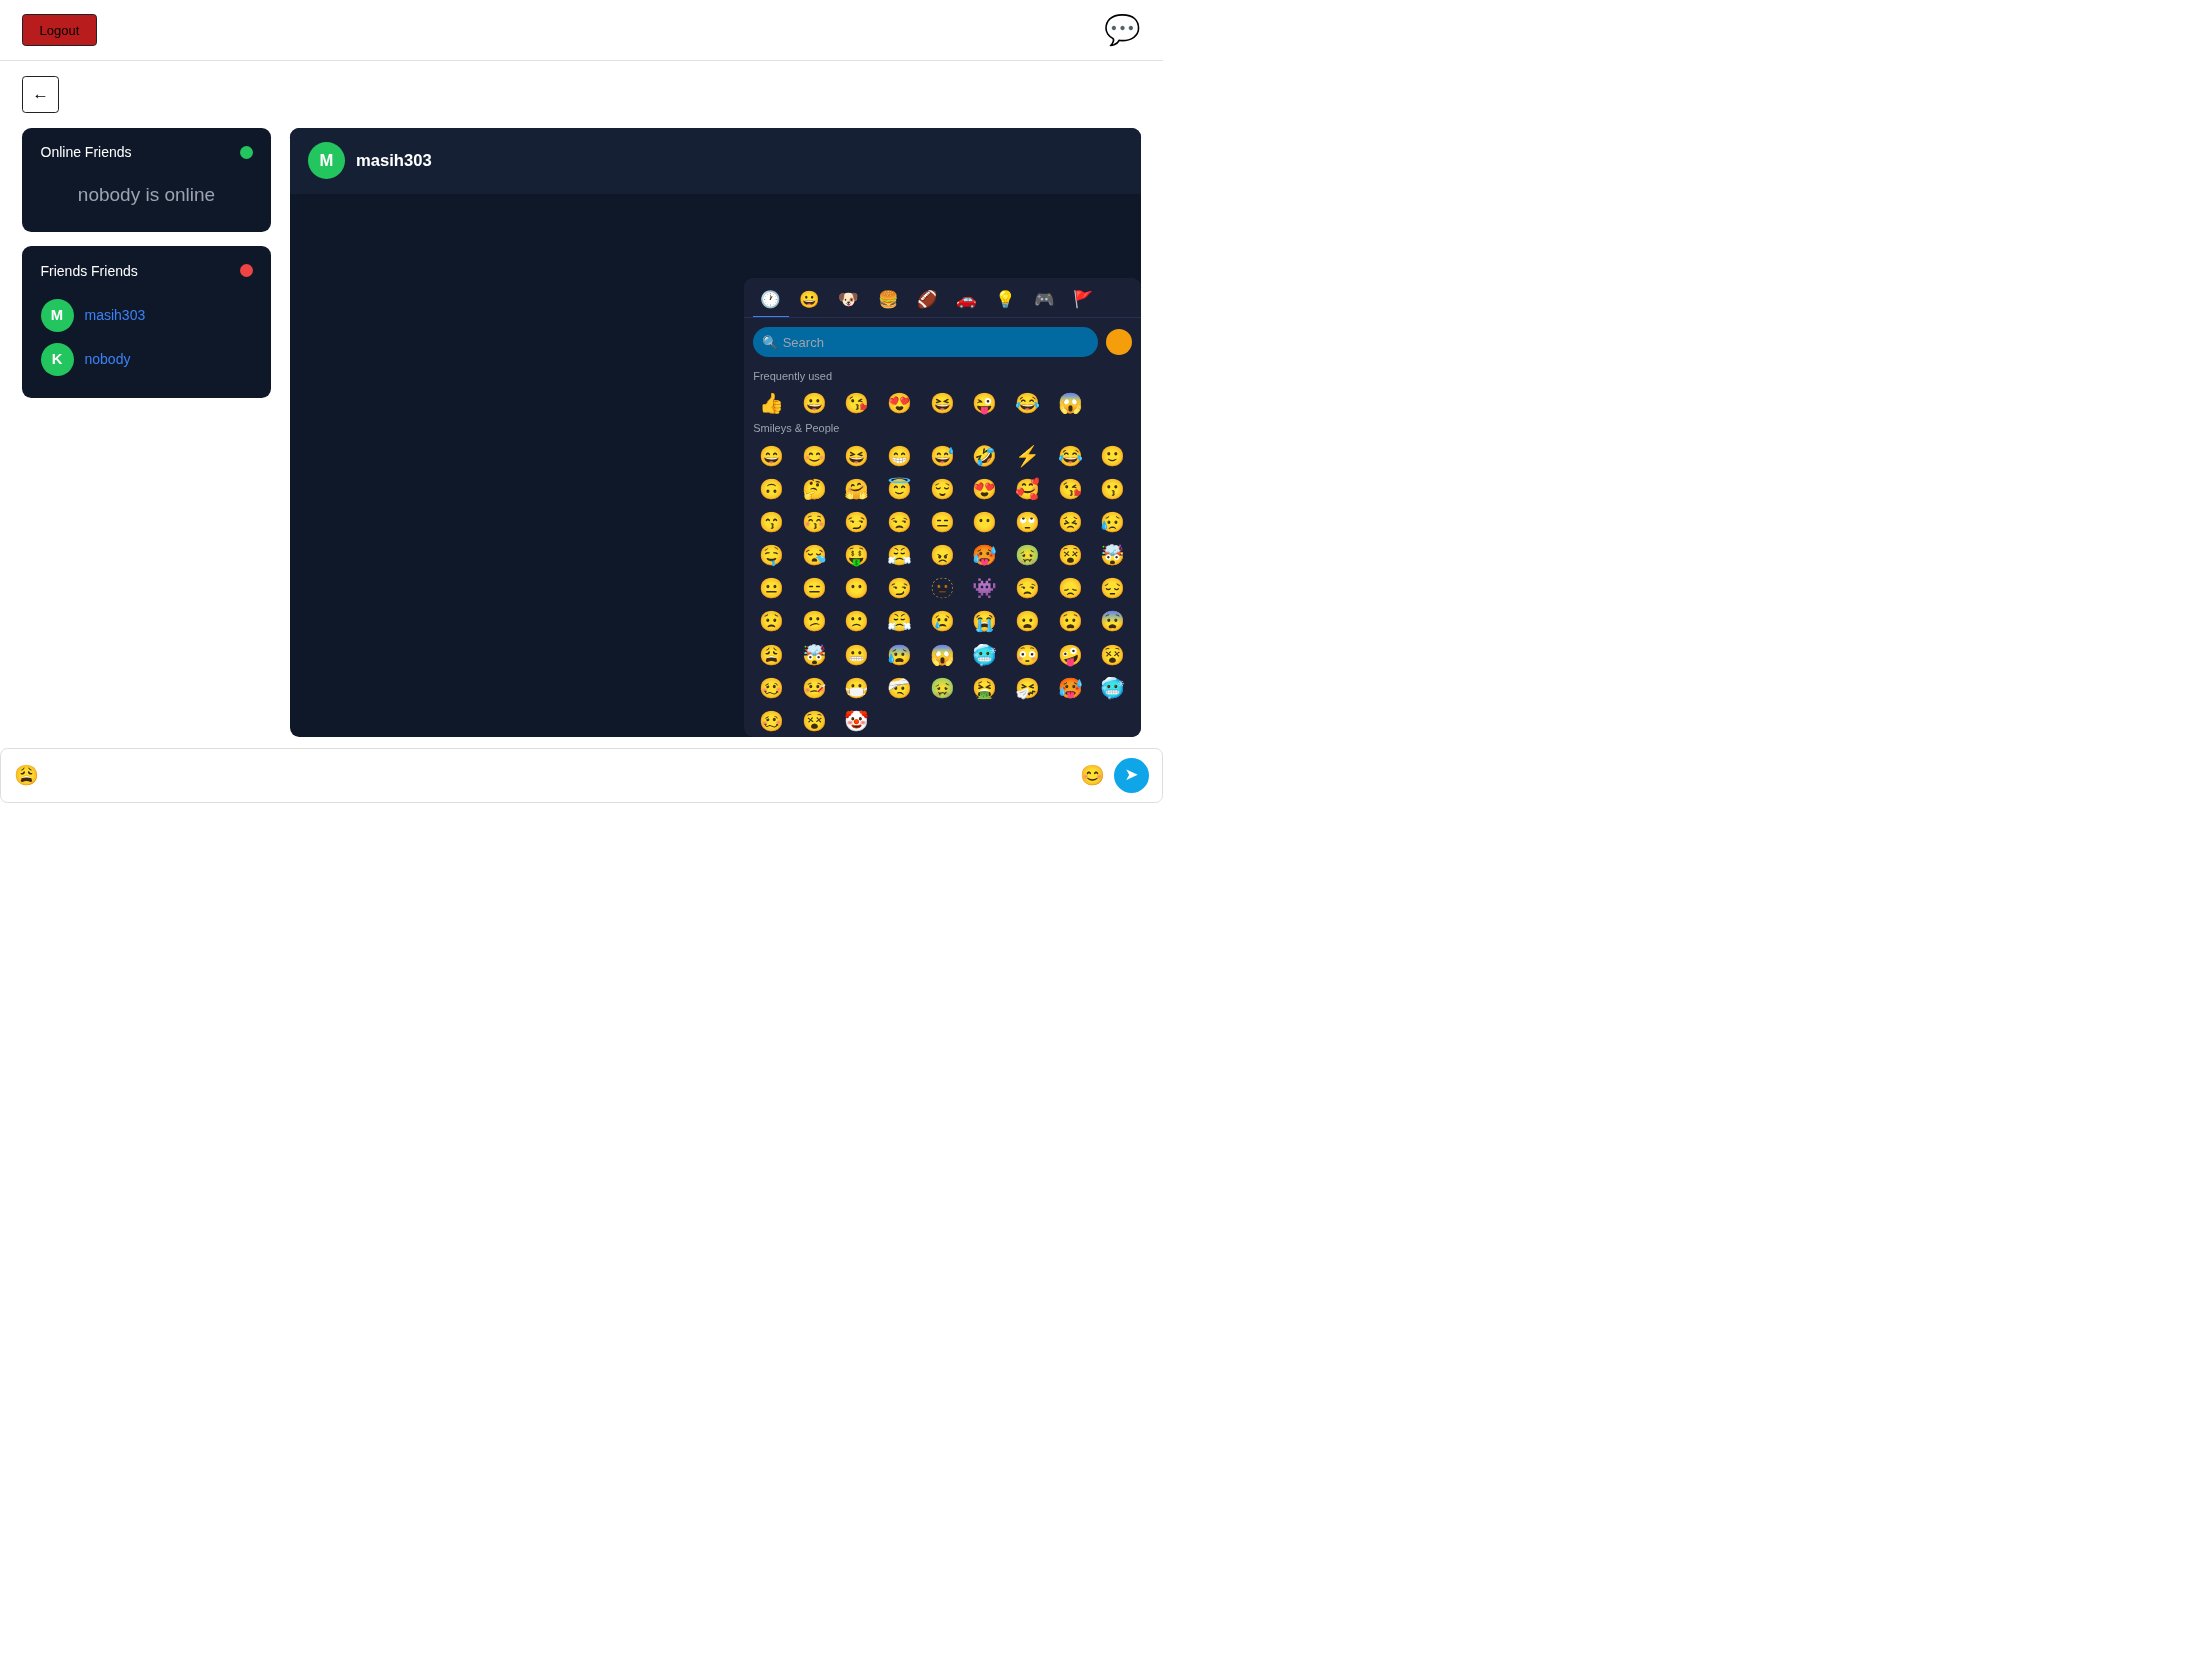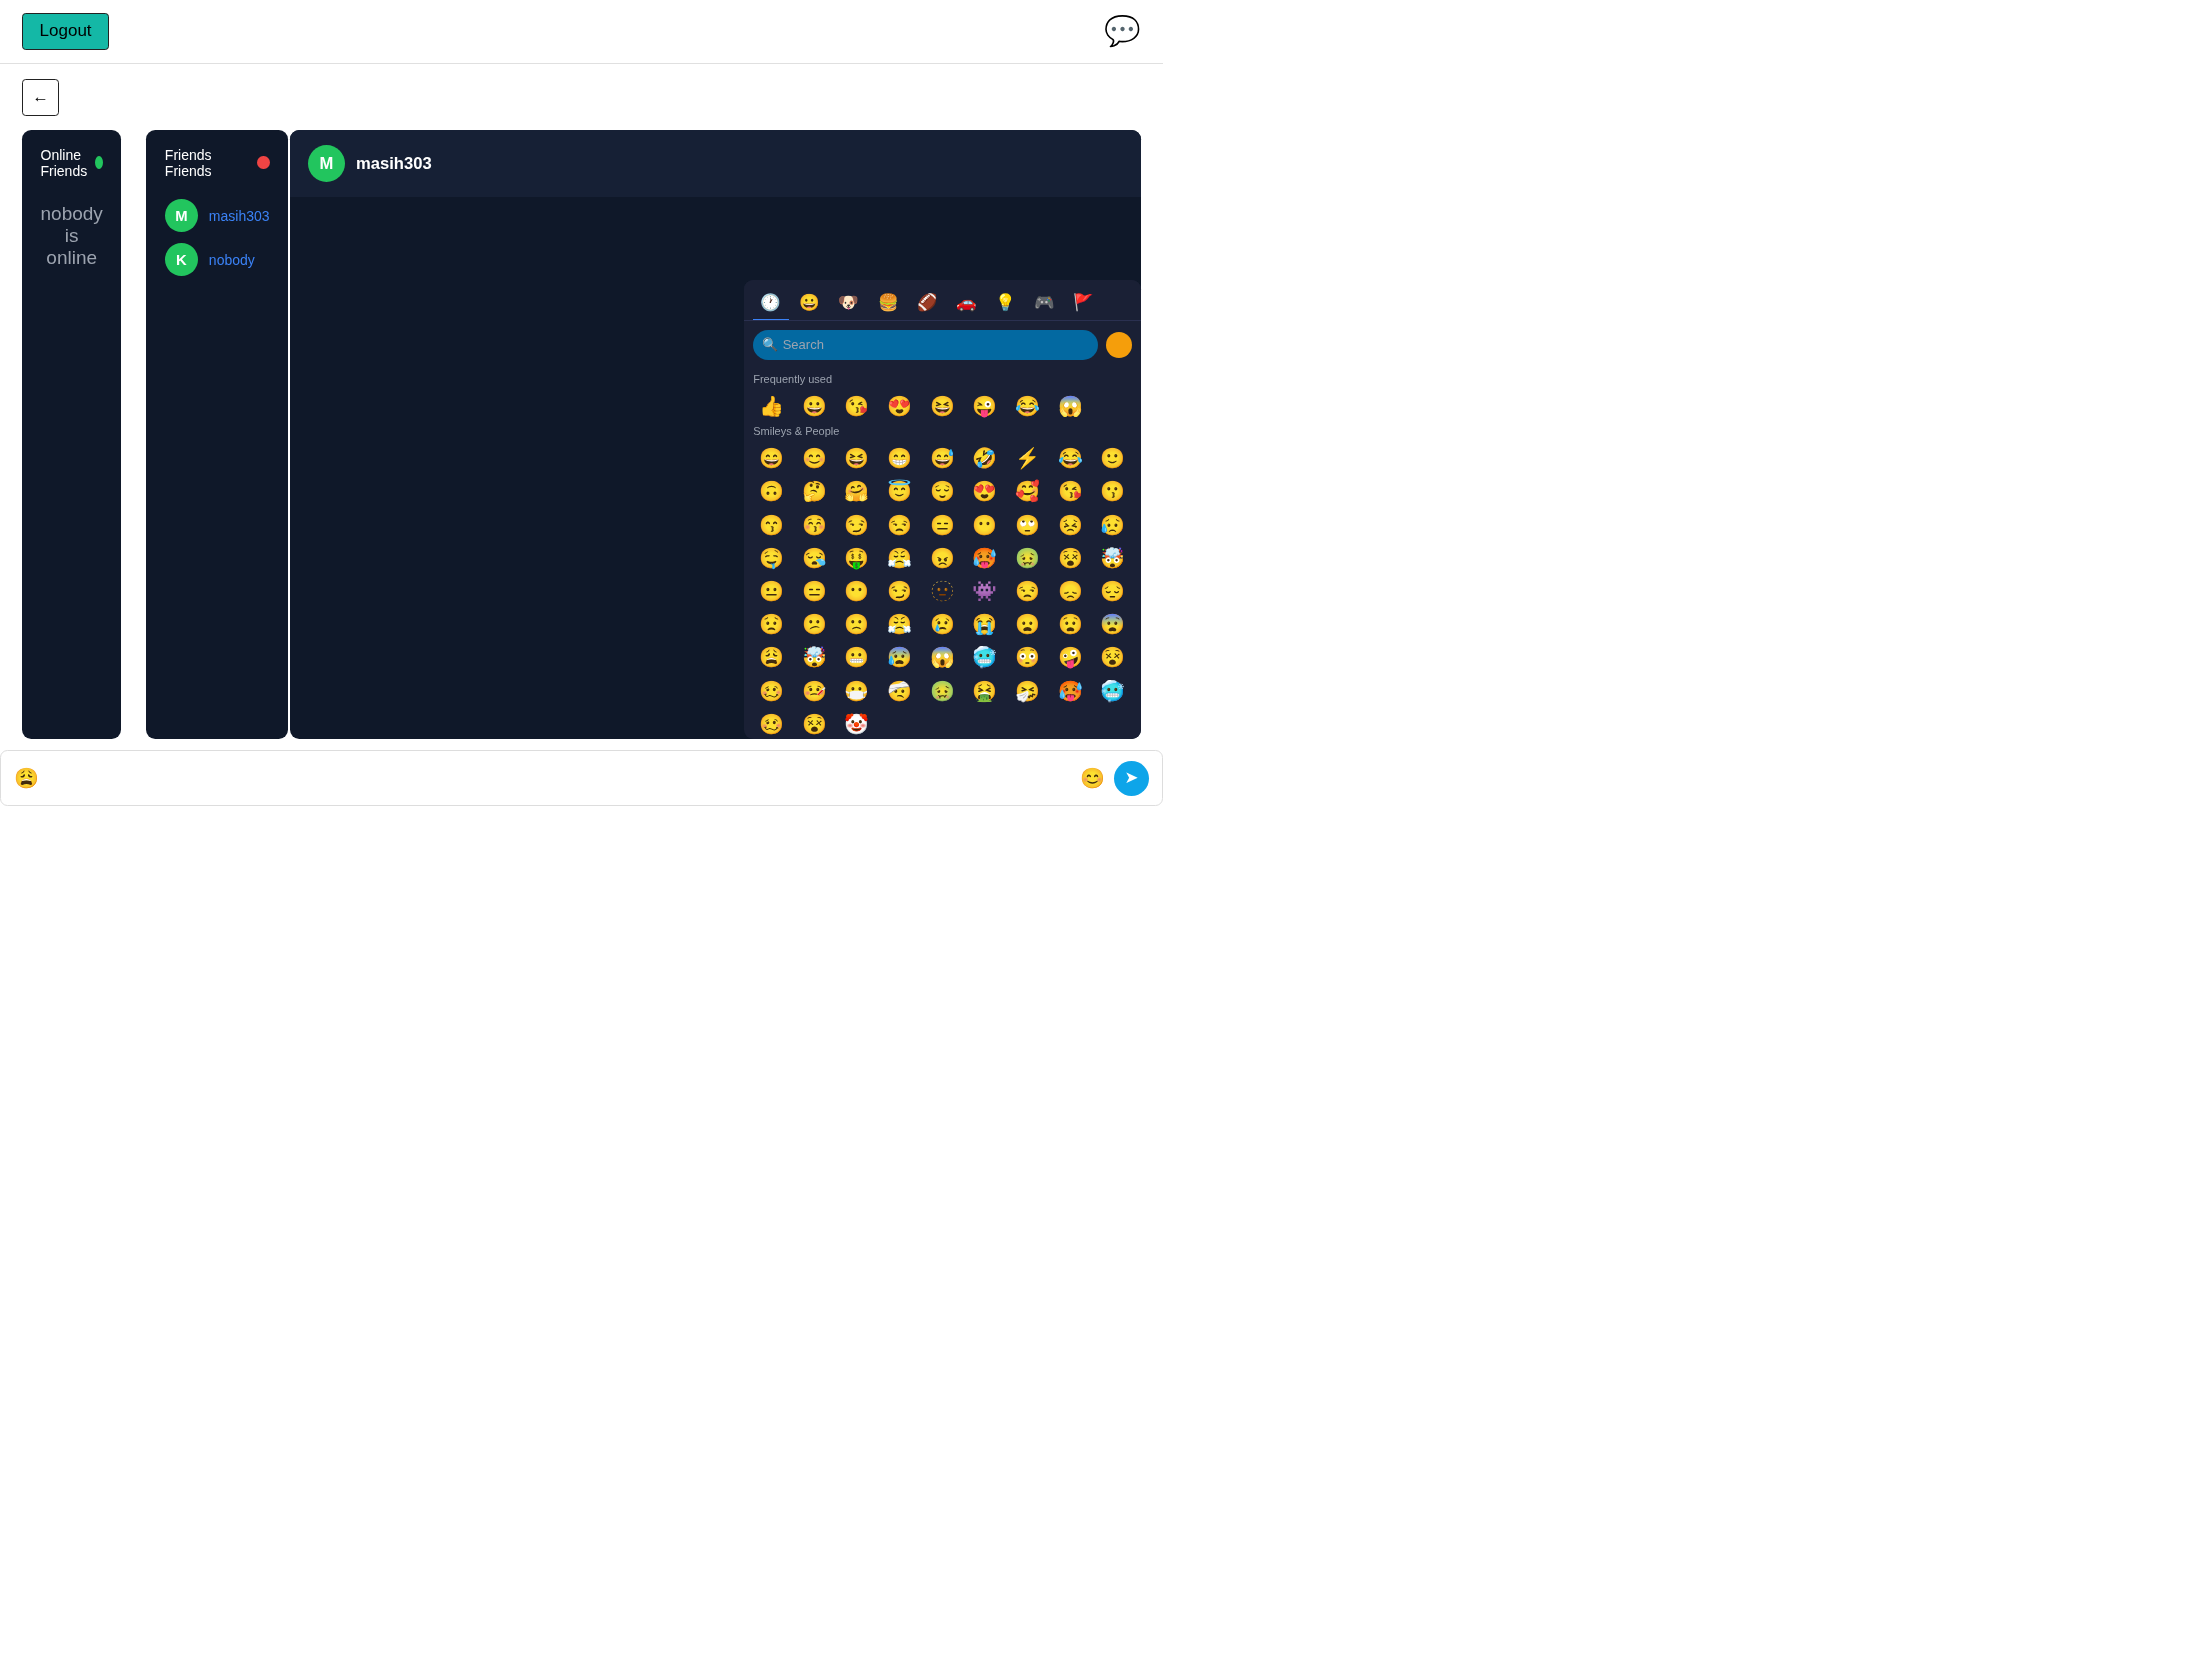--- a/index.html
+++ b/index.html
@@ -14,23 +14,23 @@
     
     .header {
       display: flex;
       align-items: center;
       justify-content: space-between;
       padding: 13px 22px;
       border-bottom: 0.9px solid #e0e0e0;
     }
     .logout-btn {
       border: 1.8px solid #222;
-      background: #14b8a6;
+      background: #b91c1c;
       padding: 7.4px 16.6px;
-      font-size: 17px;
+      font-size: 13px;
       cursor: pointer;
       border-radius: 3.7px;
     }
     .chat-icon {
       font-size: 29.5px;
       color: #222;
     }
 
     
     .back-area {
@@ -54,21 +54,22 @@
       display: flex;
       padding: 0 22px;
       gap: 18.5px;
     }
 
     
     .sidebar {
       width: 249px;
       flex-shrink: 0;
       display: flex;
-      gap: 25px;
+      flex-direction: column;
+      gap: 14px;
     }
 
     .friends-card {
       background: #0f1829;
       border-radius: 9.2px;
       padding: 16.6px 18.5px;
       color: white;
     }
     .friends-card-header {
       display: flex;

